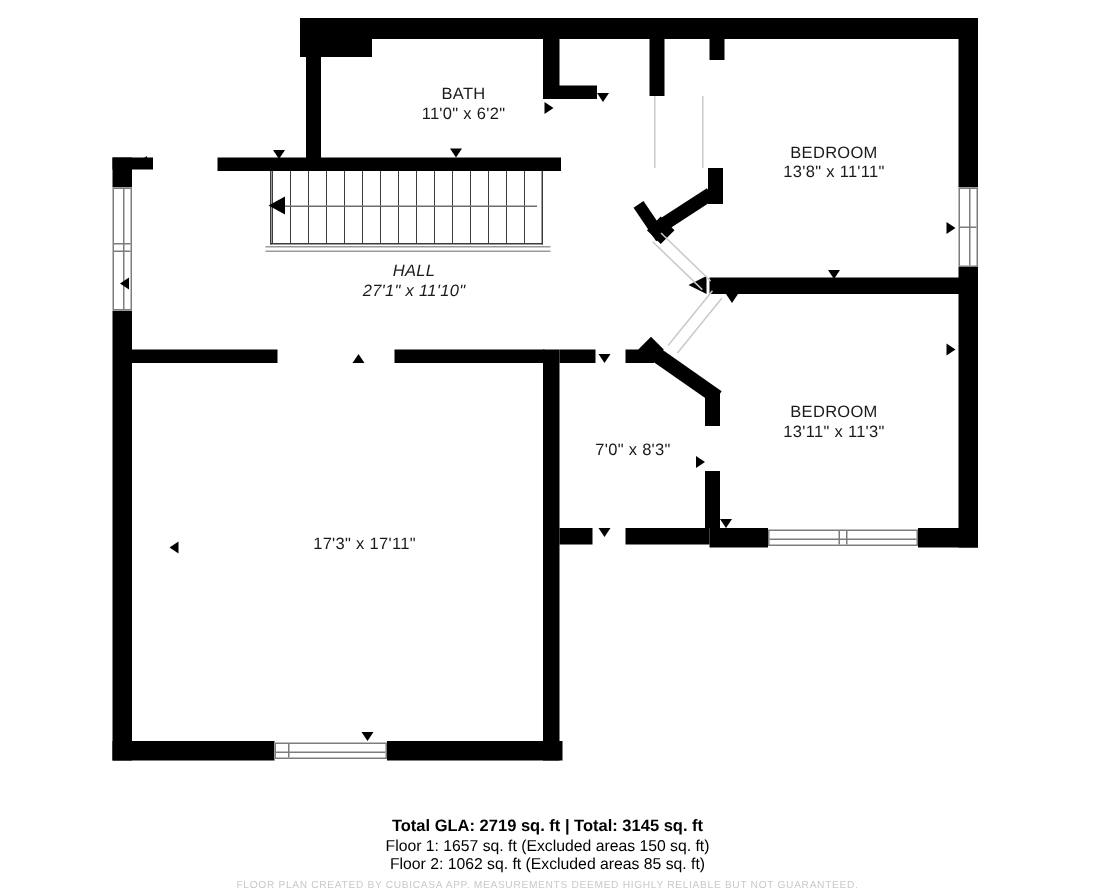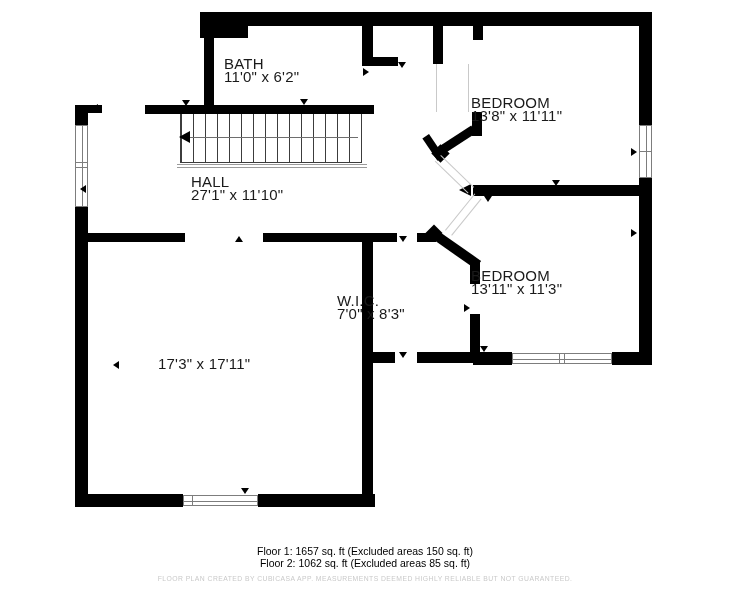--- a/index.html
+++ b/index.html
@@ -19,22 +19,22 @@
   .stairs-under{position:absolute;left:177px;top:164px;width:190px;height:4px;
           border-top:1px solid #9a9a9a;border-bottom:1px solid #9a9a9a;box-sizing:border-box;}
   .stairs-line{position:absolute;left:186px;top:137px;width:172px;height:1px;background:#6e6e6e;}
   .tri{position:absolute;width:0;height:0;}
   .tu{border-left:4px solid transparent;border-right:4px solid transparent;border-bottom:6px solid #000;}
   .td{border-left:4px solid transparent;border-right:4px solid transparent;border-top:6px solid #000;}
   .tl{border-top:4px solid transparent;border-bottom:4px solid transparent;border-right:6px solid #000;}
   .tr{border-top:4px solid transparent;border-bottom:4px solid transparent;border-left:6px solid #000;}
   .arrow-big-left{position:absolute;width:0;height:0;border-top:6px solid transparent;
           border-bottom:6px solid transparent;border-right:12px solid #000;}
-  .room-label{position:absolute;width:170px;text-align:left;color:#1a1a1a;
-          font-size:15px;line-height:13px;letter-spacing:0.2px;}
+  .room-label{position:absolute;width:170px;text-align:center;color:#1a1a1a;
+          font-size:11px;line-height:13px;letter-spacing:0.2px;}
   .footer{position:absolute;left:0;right:0;top:545px;text-align:center;color:#000;}
   .f-bold{font-size:11px;font-weight:bold;line-height:12.5px;}
   .f-line{font-size:10.5px;line-height:12.3px;}
   .f-disc{font-size:6.8px;line-height:8px;color:#c9c9c9;margin-top:5px;letter-spacing:0.45px;}
 </style>
 </head>
 <body>
 
 <div class="canvas">
 
@@ -127,35 +127,35 @@
   <div class="tri td" style="left:182px;top:100px;"></div>
 
   <div class="room-label" style="left:224px;top:57px;">
     <div>BATH</div>
     <div>11'0" x 6'2"</div>
   </div>
   <div class="room-label" style="left:471px;top:96px;">
     <div>BEDROOM</div>
     <div>13'8" x 11'11"</div>
   </div>
-  <div class="room-label" style="left:191px;top:175px;">
+  <div class="room-label" style="left:191px;top:175px;font-style:italic;">
     <div>HALL</div>
     <div>27'1" x 11'10"</div>
   </div>
   <div class="room-label" style="left:471px;top:269px;">
     <div>BEDROOM</div>
     <div>13'11" x 11'3"</div>
   </div>
   <div class="room-label" style="left:337px;top:294px;">
-    <div>W.I.C.</div>
     <div>7'0" x 8'3"</div>
   </div>
   <div class="room-label" style="left:158px;top:357px;">
     <div>17'3" x 17'11"</div>
   </div>
 
   <div class="footer">
+    <div class="f-bold">Total GLA: 2719 sq. ft | Total: 3145 sq. ft</div>
     <div class="f-line">Floor 1: 1657 sq. ft (Excluded areas 150 sq. ft)</div>
     <div class="f-line">Floor 2: 1062 sq. ft (Excluded areas 85 sq. ft)</div>
     <div class="f-disc">FLOOR PLAN CREATED BY CUBICASA APP. MEASUREMENTS DEEMED HIGHLY RELIABLE BUT NOT GUARANTEED.</div>
   </div>
 
 </div>
 
 </body></html>

